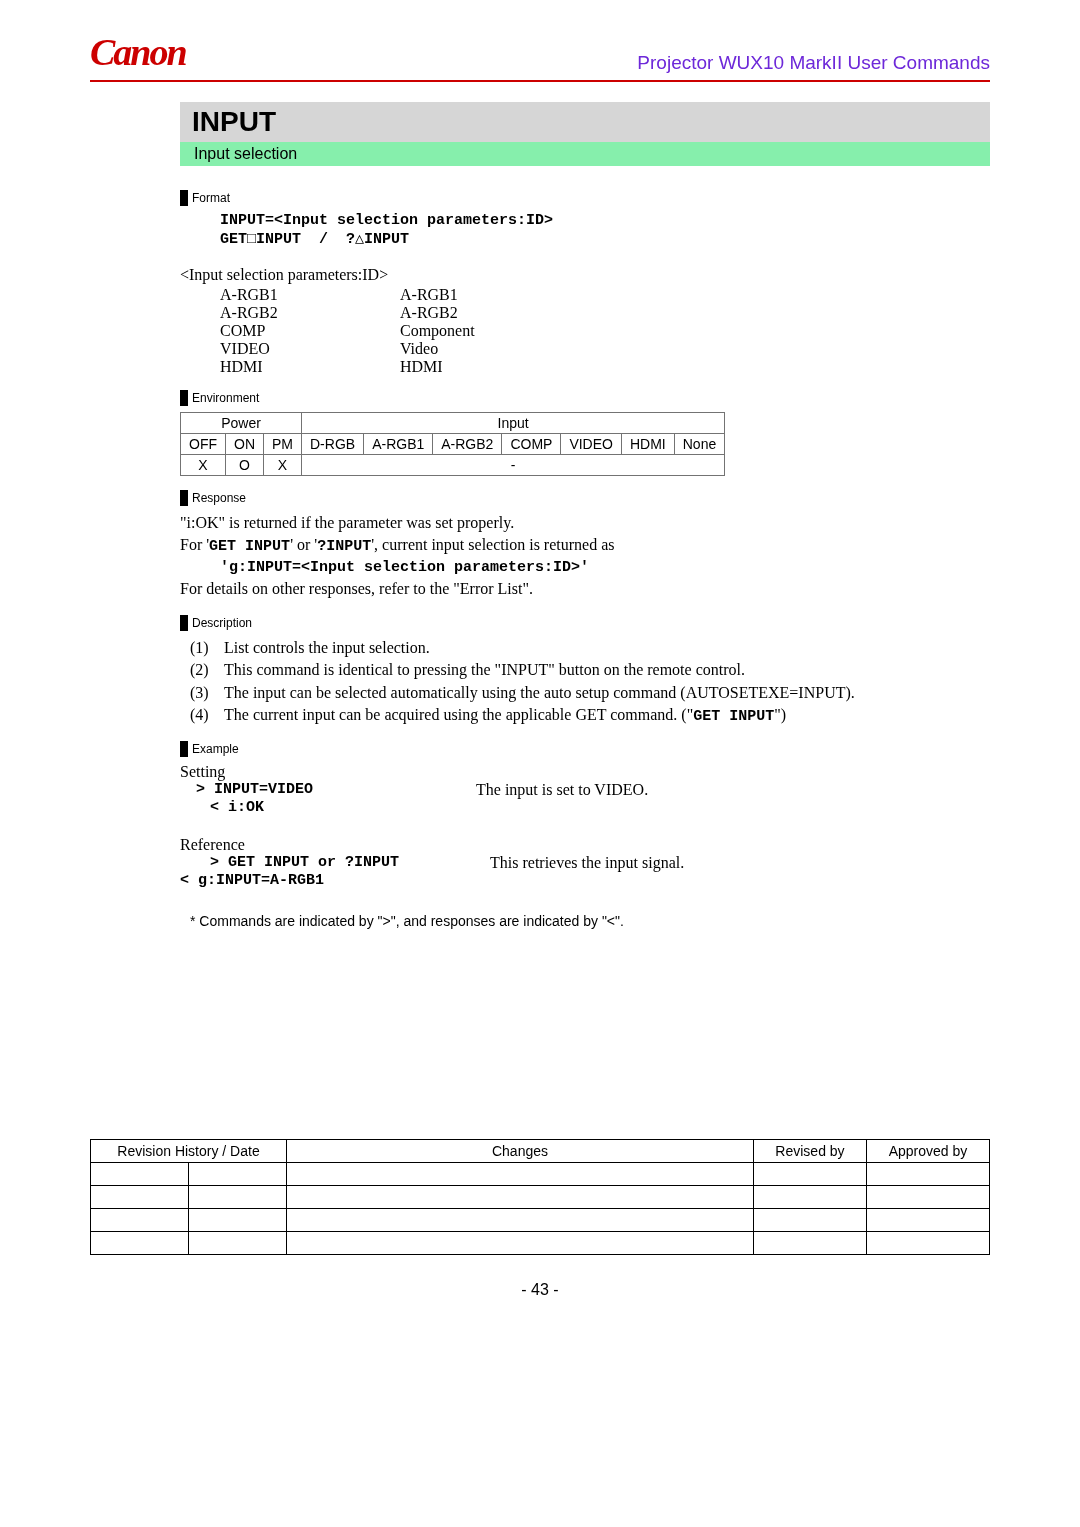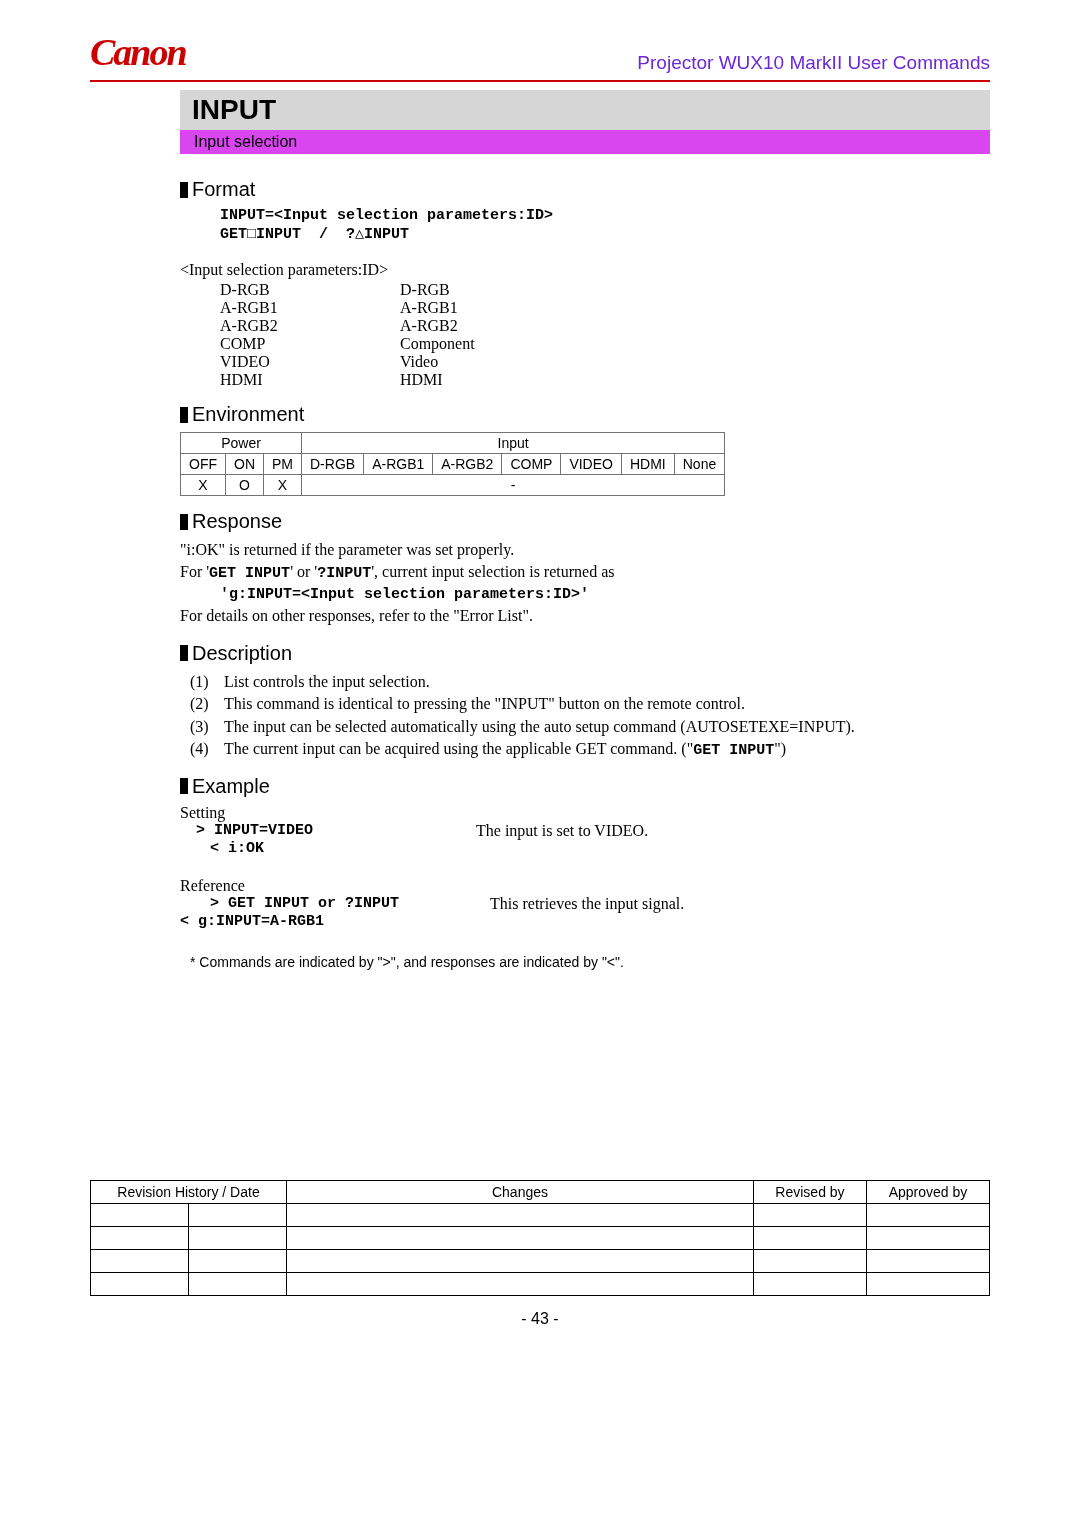--- a/index.html
+++ b/index.html
@@ -14,21 +14,21 @@
     padding: 30px 90px 40px 90px;
     box-sizing: border-box;
     position: relative;
   }
   .header-row {
     display: flex;
     justify-content: space-between;
     align-items: flex-end;
     border-bottom: 2px solid #c00;
     padding-bottom: 6px;
-    margin-bottom: 8px;
+    margin-bottom: 20px;
     text-align: center;
   }
   .logo {
     font-family: Georgia, serif;
     font-weight: bold;
     font-style: italic;
     color: #c00;
     font-size: 38px;
     letter-spacing: -2px;
   }
@@ -39,32 +39,32 @@
   }
   .command-title {
     background: #d6d6d6;
     font-family: Arial, sans-serif;
     font-size: 28px;
     font-weight: bold;
     padding: 4px 12px;
     margin: 0 0 0 90px;
   }
   .command-subtitle {
-    background: #d946ef;
+    background: #86efac;
     font-family: Arial, sans-serif;
     font-size: 16px;
     padding: 3px 14px;
     margin: 0 0 24px 90px;
   }
   .content {
     margin-left: 90px;
   }
   .section-heading {
     font-family: Arial, sans-serif;
-    font-size: 20px;
+    font-size: 12px;
     margin: 14px 0 6px 0;
     display: flex;
     align-items: center;
   }
   .section-heading::before {
     content: "";
     display: inline-block;
     width: 8px;
     height: 16px;
     background: #000;
@@ -132,21 +132,21 @@
     border: 1px solid #000;
     padding: 2px 6px;
     text-align: center;
     font-weight: normal;
     height: 18px;
   }
   .page-num {
     text-align: center;
     font-family: Arial, sans-serif;
     font-size: 16px;
-    margin-top: 14px;
+    margin-top: 26px;
   }
 </style>
 </head>
 <body>
 
 <div class="page">
 
   <div class="header-row">
     <div class="logo">Canon</div>
     <div class="doc-title">Projector WUX10 MarkII User Commands</div>
@@ -157,21 +157,20 @@
 
   <div class="content">
 
     <div class="section-heading">Format</div>
     <div style="margin-left:40px">
       <div class="mono">INPUT=&lt;Input selection parameters:ID&gt;</div>
       <div class="mono">GET□INPUT  /  ?△INPUT</div>
     </div>
     <div class="serif param-list-title">&lt;Input selection parameters:ID&gt;</div>
     <div>
-      <div class="serif param-row"><span class="col1">D-RGB</span><span>D-RGB</span></div>
       <div class="serif param-row"><span class="col1">A-RGB1</span><span>A-RGB1</span></div>
       <div class="serif param-row"><span class="col1">A-RGB2</span><span>A-RGB2</span></div>
       <div class="serif param-row"><span class="col1">COMP</span><span>Component</span></div>
       <div class="serif param-row"><span class="col1">VIDEO</span><span>Video</span></div>
       <div class="serif param-row"><span class="col1">HDMI</span><span>HDMI</span></div>
     </div>
 
     <div class="section-heading">Environment</div>
     <table class="env-table">
       <tbody>

